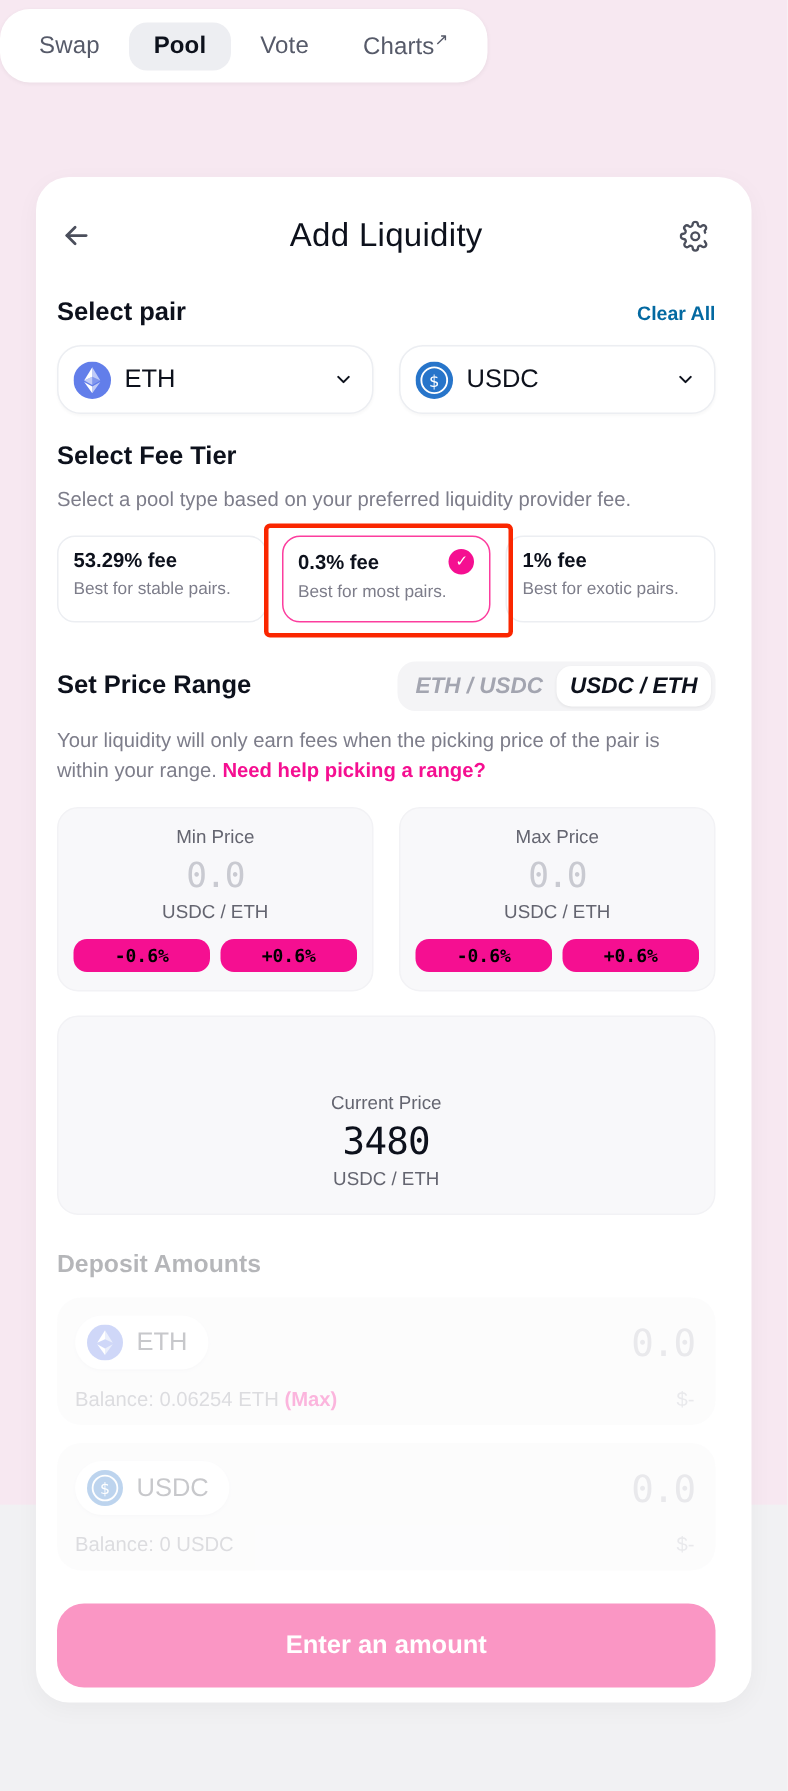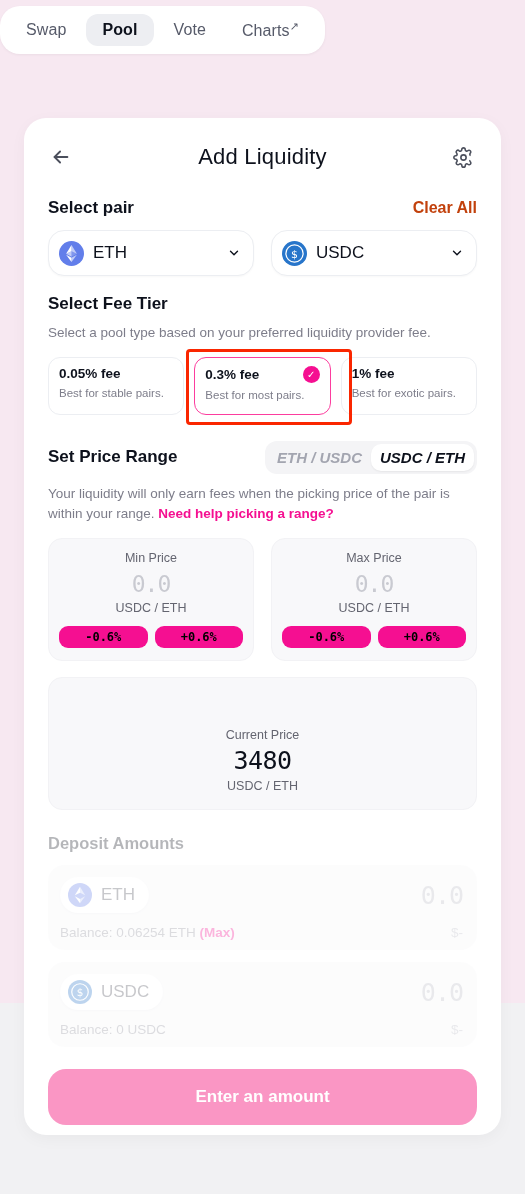--- a/index.html
+++ b/index.html
@@ -35,36 +35,36 @@
   .nav-item.active { background: #edeef2; color: #0d111c; font-weight: 700; }
   .nav-item .arrow { font-size: 11px; vertical-align: super; }
 
   
   .card {
     position: absolute; top: 118px; left: 24px;
     width: 477px; height: 1017px;
     background: #ffffff;
     border-radius: 22px;
     box-shadow: 0 4px 16px rgba(0,0,0,0.04);
-    padding: 16px 14px 0 14px;
+    padding: 16px 14px 0 4px;
   }
 
   .card-head {
     display: flex; align-items: center; justify-content: space-between;
     height: 46px; padding: 0 10px;
   }
   .card-title { font-size: 22px; color: #0d111c; letter-spacing: .2px; }
   .icon-btn { width: 26px; height: 26px; display: flex; align-items: center; justify-content: center; }
 
   .sec-row {
     display: flex; align-items: baseline; justify-content: space-between;
     padding: 0 10px; margin-top: 18px;
   }
   .sec-title { font-size: 17px; font-weight: 700; color: #0d111c; }
-  .link-blue { font-size: 16px; color: #c2410c; font-weight: 600; }
+  .link-blue { font-size: 13px; color: #0369a1; font-weight: 600; }
 
   
   .pair-row { display: flex; gap: 17px; padding: 0 10px; margin-top: 12px; }
   .token-select {
     flex: 1; height: 46px;
     background: #ffffff;
     border: 1px solid #eceef2;
     border-radius: 16px;
     display: flex; align-items: center;
     padding: 0 12px 0 10px;
@@ -252,21 +252,21 @@
     </div>
 
     <div class="sec-row">
       <div class="sec-title">Select Fee Tier</div>
     </div>
     <div class="sec-sub">Select a pool type based on your preferred liquidity provider fee.</div>
 
     <div class="fee-row">
       <div class="fee-card">
         <div class="fee-top">
-          <span class="fee-name">0.05% fee</span>
+          <span class="fee-name">53.29% fee</span>
         </div>
         <div class="fee-desc">Best for stable pairs.</div>
       </div>
       <div class="fee-card selected">
         <div class="fee-top">
           <span class="fee-name">0.3% fee</span>
           <span class="check-badge">✓</span>
         </div>
         <div class="fee-desc">Best for most pairs.</div>
       </div>

